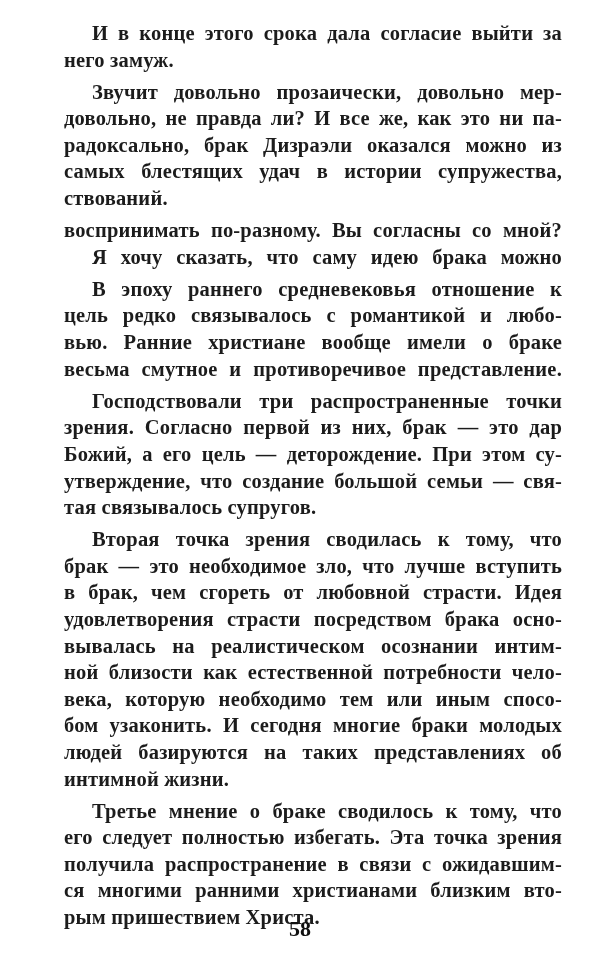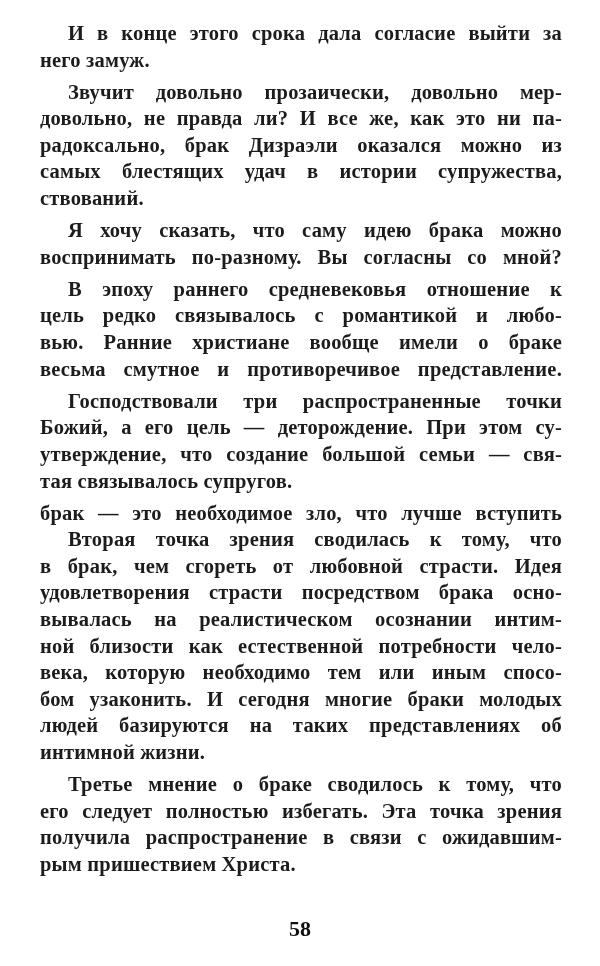--- a/index.html
+++ b/index.html
@@ -27,20 +27,21 @@
     .para {
       margin: 0 0 5.5px 0;
     }
     .line {
       display: block;
       height: 26.6px;
       line-height: 26.6px;
       white-space: nowrap;
       text-align: justify;
       text-align-last: justify;
+      margin-left: 24px;
     }
     .line.first {
       padding-left: 28px;
     }
     .line.last {
       text-align-last: left;
     }
     .page-number {
       position: absolute;
       left: 0;
@@ -65,53 +66,55 @@
 
   <div class="para">
     <span class="line first">Звучит довольно прозаически, довольно мер-</span>
     <span class="line">довольно, не правда ли? И все же, как это ни па-</span>
     <span class="line">радоксально, брак Дизраэли оказался можно из</span>
     <span class="line">самых блестящих удач в истории супружества,</span>
     <span class="line last">ствований.</span>
   </div>
 
   <div class="para">
+    <span class="line">воспринимать по-разному. Вы согласны со мной?</span>
     <span class="line first">Я хочу сказать, что саму идею брака можно</span>
-    <span class="line">воспринимать по-разному. Вы согласны со мной?</span>
   </div>
 
   <div class="para">
     <span class="line first">В эпоху раннего средневековья отношение к</span>
     <span class="line">цель редко связывалось с романтикой и любо-</span>
     <span class="line">вью. Ранние христиане вообще имели о браке</span>
     <span class="line">весьма смутное и противоречивое представление.</span>
   </div>
 
   <div class="para">
     <span class="line first">Господствовали три распространенные точки</span>
+    <span class="line">зрения. Согласно первой из них, брак — это дар</span>
     <span class="line">Божий, а его цель — деторождение. При этом су-</span>
     <span class="line">утверждение, что создание большой семьи — свя-</span>
     <span class="line last">тая связывалось супругов.</span>
   </div>
 
   <div class="para">
+    <span class="line first">Вторая точка зрения сводилась к тому, что</span>
     <span class="line">брак — это необходимое зло, что лучше вступить</span>
-    <span class="line first">Вторая точка зрения сводилась к тому, что</span>
     <span class="line">в брак, чем сгореть от любовной страсти. Идея</span>
     <span class="line">удовлетворения страсти посредством брака осно-</span>
     <span class="line">вывалась на реалистическом осознании интим-</span>
     <span class="line">ной близости как естественной потребности чело-</span>
     <span class="line">века, которую необходимо тем или иным спосо-</span>
     <span class="line">бом узаконить. И сегодня многие браки молодых</span>
     <span class="line">людей базируются на таких представлениях об</span>
     <span class="line last">интимной жизни.</span>
   </div>
 
   <div class="para">
     <span class="line first">Третье мнение о браке сводилось к тому, что</span>
     <span class="line">его следует полностью избегать. Эта точка зрения</span>
     <span class="line">получила распространение в связи с ожидавшим-</span>
+    <span class="line">ся многими ранними христианами близким вто-</span>
     <span class="line last">рым пришествием Христа.</span>
   </div>
 
 </div>
 
 <div class="page-number">58</div>
 
 </body></html>

